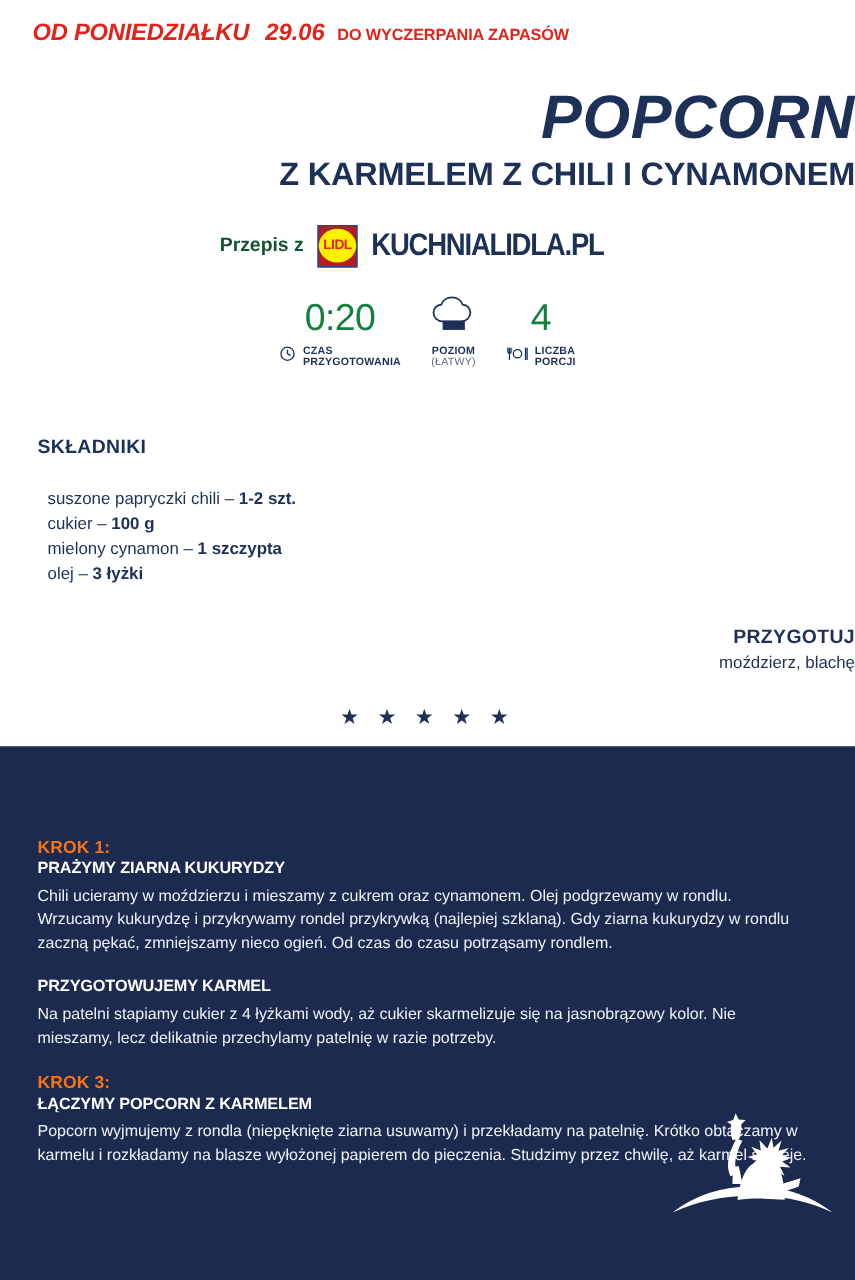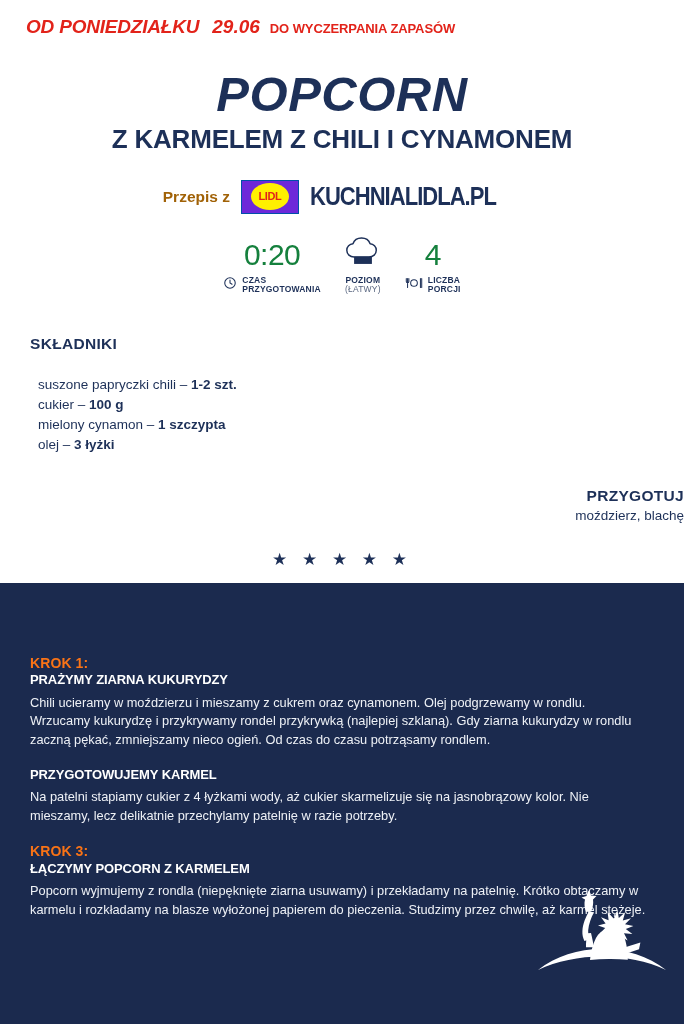--- a/index.html
+++ b/index.html
@@ -48,21 +48,21 @@
   .promo-note {
     color: #e2231a;
     font-size: 13px;
     font-weight: bold;
     letter-spacing: -0.1px;
     margin-left: 1px;
   }
 
   
   .title-block {
-    text-align: center;
+    text-align: right;
     margin-top: 32px;
   }
   .title-main {
     color: #1d3058;
     font-size: 49px;
     font-weight: bold;
     font-style: italic;
     letter-spacing: 0.5px;
     line-height: 1;
   }
@@ -77,28 +77,28 @@
 
   
   .source {
     margin-top: 26px;
     display: flex;
     align-items: center;
     justify-content: center;
     gap: 11px;
   }
   .source-label {
-    color: #a16207;
+    color: #14532d;
     font-size: 15.5px;
     font-weight: bold;
   }
   .lidl-logo {
-    width: 58px;
+    width: 32px;
     height: 34px;
-    background: #6d28d9;
+    background: #b91c1c;
     border: 1px solid #0050aa;
     display: flex;
     align-items: center;
     justify-content: center;
     box-sizing: border-box;
   }
   .lidl-circle {
     width: 38px;
     height: 27px;
     background: #fff000;
@@ -171,21 +171,21 @@
   .meta-center .meta-labels { align-items: center; }
 
   
   .section-head {
     color: #1d3058;
     font-size: 15.5px;
     font-weight: bold;
     letter-spacing: 0.3px;
   }
   .ingredients-head {
-    margin: 40px 0 0 30px;
+    margin: 54px 0 0 30px;
   }
   .ingredients-list {
     margin: 22px 0 0 38px;
     list-style: none;
     padding: 0;
   }
   .ingredients-list li {
     color: #1d3058;
     font-size: 13.5px;
     line-height: 1.47;

